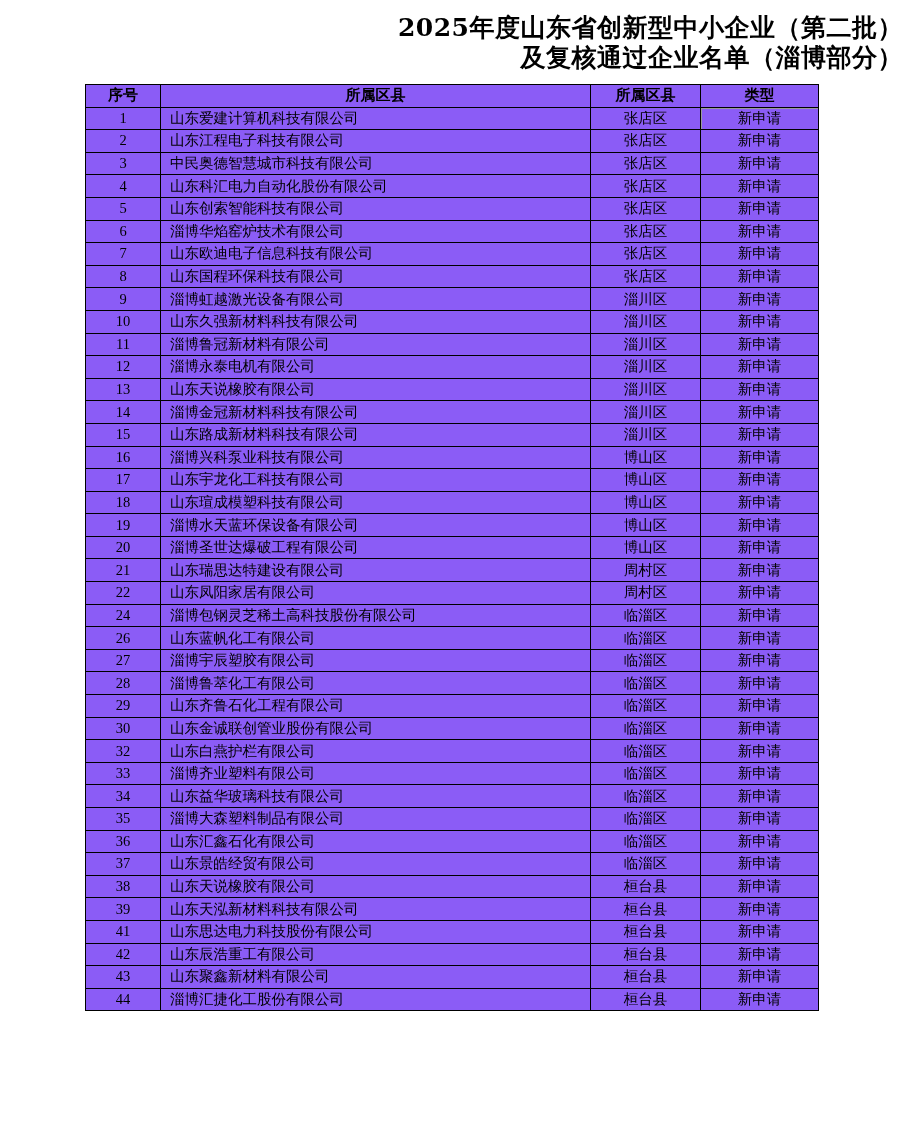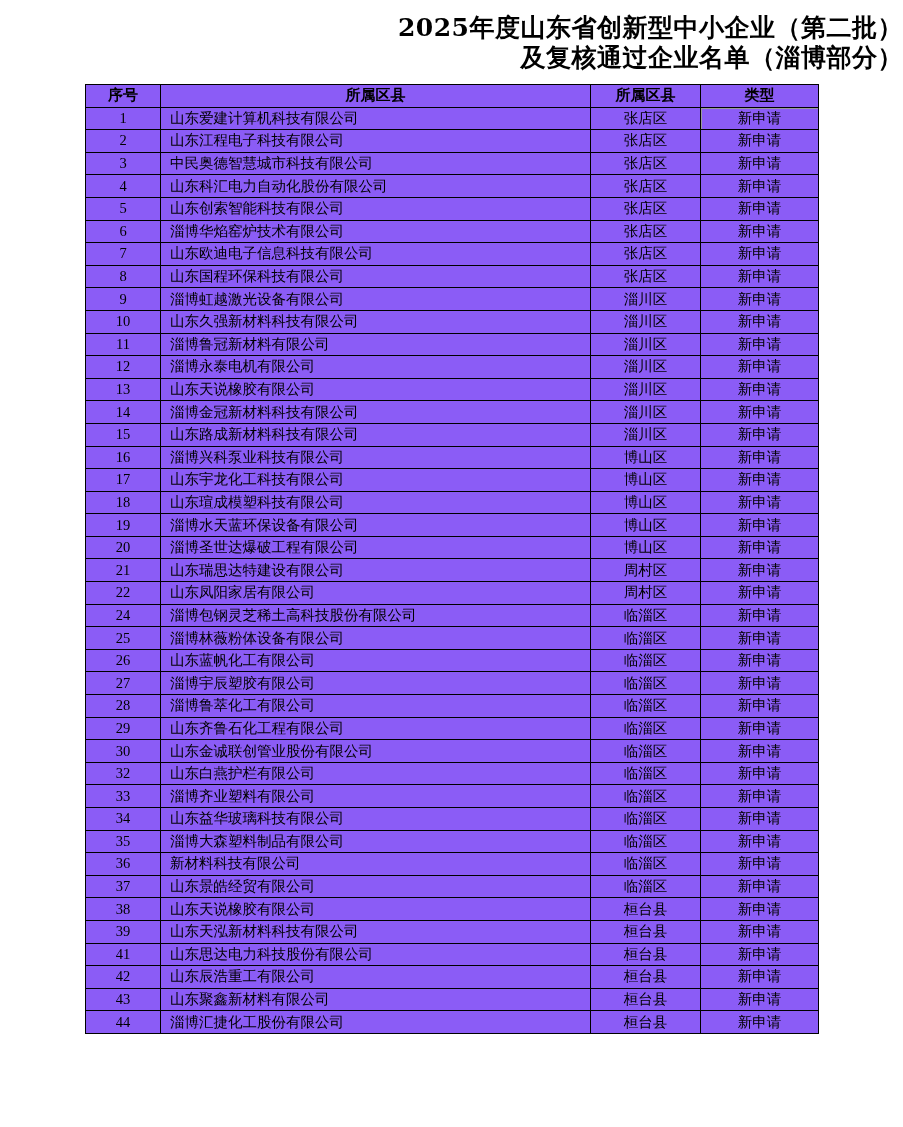--- a/index.html
+++ b/index.html
@@ -224,26 +224,20 @@
         <td>周村区</td>
         <td>新申请</td>
       </tr>
       <tr>
         <td>24</td>
         <td class="cell-name">淄博包钢灵芝稀土高科技股份有限公司</td>
         <td>临淄区</td>
         <td>新申请</td>
       </tr>
       <tr>
-        <td>25</td>
-        <td class="cell-name">淄博林薇粉体设备有限公司</td>
-        <td>临淄区</td>
-        <td>新申请</td>
-      </tr>
-      <tr>
         <td>26</td>
         <td class="cell-name">山东蓝帆化工有限公司</td>
         <td>临淄区</td>
         <td>新申请</td>
       </tr>
       <tr>
         <td>27</td>
         <td class="cell-name">淄博宇辰塑胶有限公司</td>
         <td>临淄区</td>
         <td>新申请</td>
@@ -285,21 +279,21 @@
         <td>新申请</td>
       </tr>
       <tr>
         <td>35</td>
         <td class="cell-name">淄博大森塑料制品有限公司</td>
         <td>临淄区</td>
         <td>新申请</td>
       </tr>
       <tr>
         <td>36</td>
-        <td class="cell-name">新材料科技有限公司</td>
+        <td class="cell-name">山东汇鑫石化有限公司</td>
         <td>临淄区</td>
         <td>新申请</td>
       </tr>
       <tr>
         <td>37</td>
         <td class="cell-name">山东景皓经贸有限公司</td>
         <td>临淄区</td>
         <td>新申请</td>
       </tr>
       <tr>

